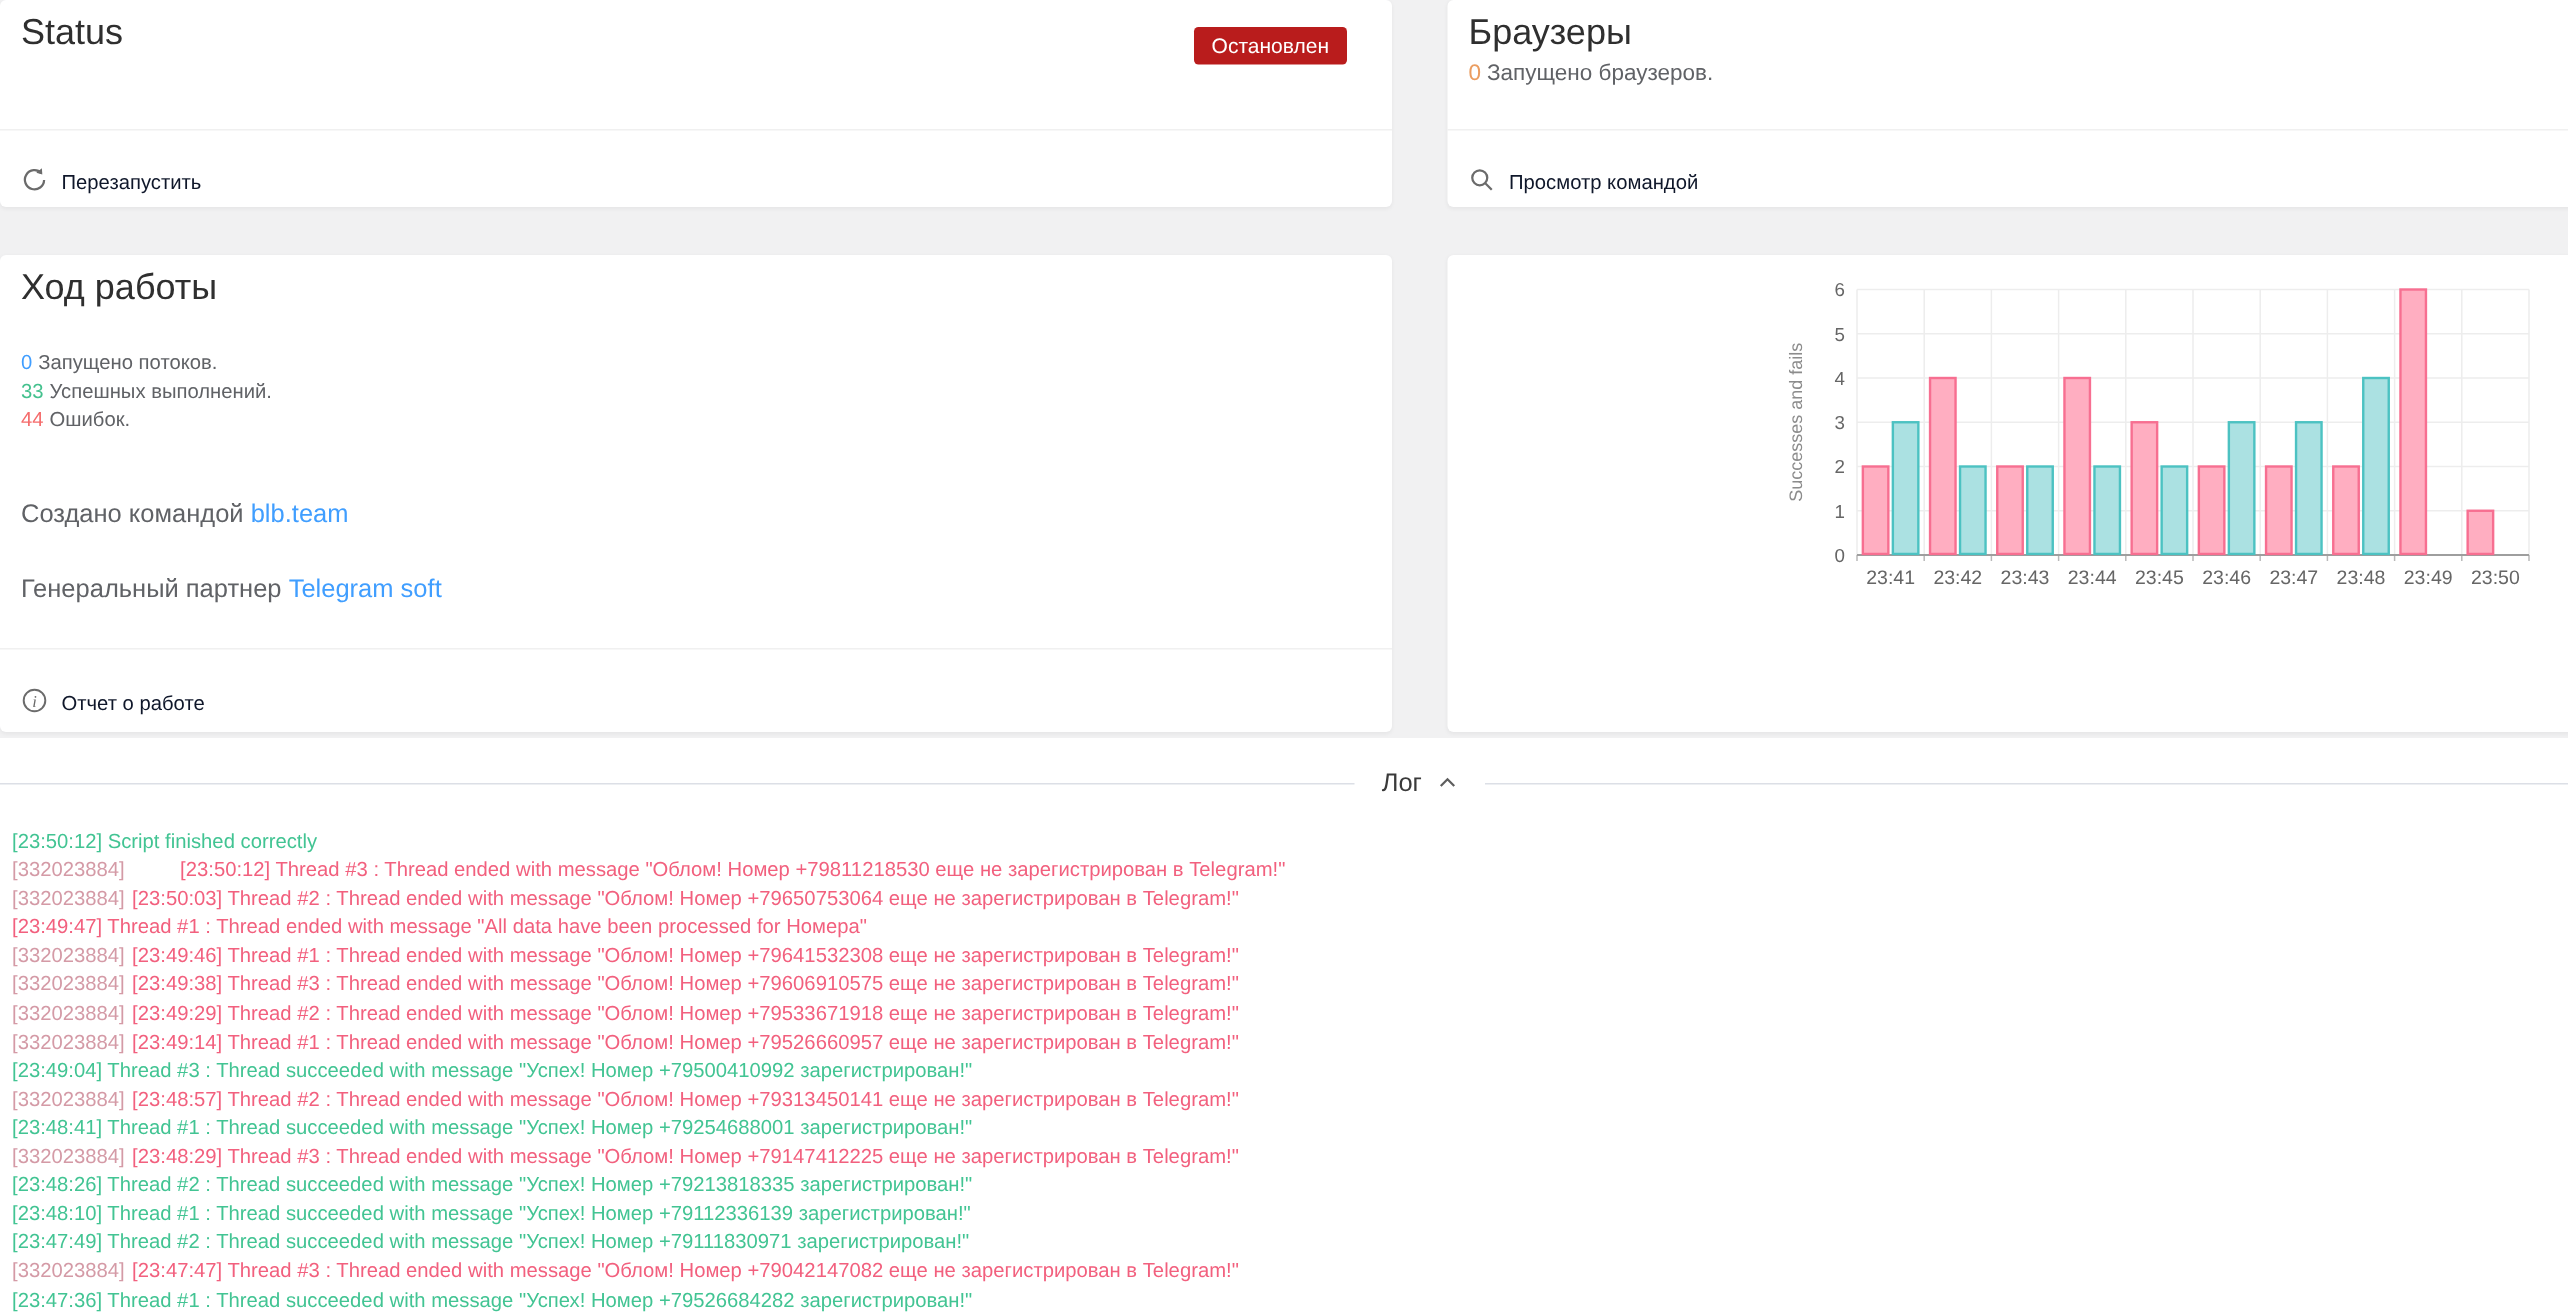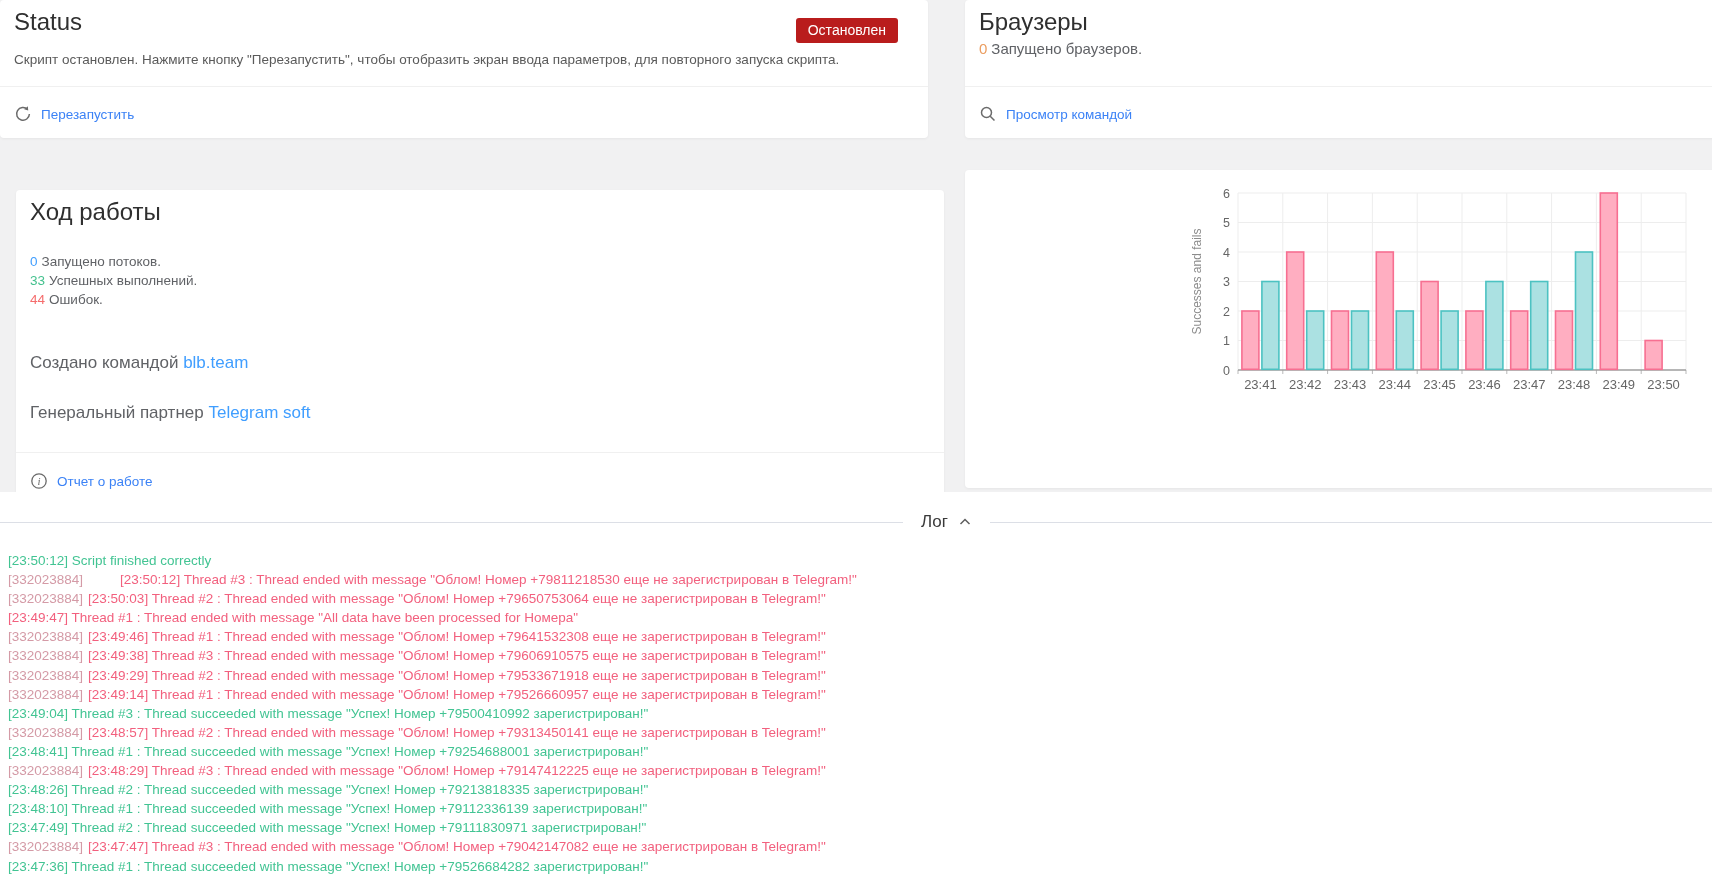--- a/index.html
+++ b/index.html
@@ -7,42 +7,42 @@
     position:relative; width:1712px; height:876px; overflow:hidden;
     background:#f1f1f2; font-family:"Liberation Sans", sans-serif;
     color:#303133;
   }
   .card {
     position:absolute; background:#fff; border-radius:4px;
     box-shadow:0 1px 3px rgba(0,0,0,0.05);
   }
   .card-status   { left:0;   top:0;   width:928px; height:138px; }
   .card-browsers { left:965px; top:0; width:928px; height:138px; }
-  .card-progress { left:16px;   top:170px; width:928px; height:318px;margin-top:20px; }
+  .card-progress { left:0;   top:170px; width:928px; height:318px; }
   .card-chart    { left:965px; top:170px; width:928px; height:318px; }
 
   .card-title {
     position:absolute; left:14px; top:8px;
     font-size:24px; color:#2f2f2f; font-weight:400;
   }
   .badge {
     position:absolute; right:30px; top:18px;
     padding:5px 12px 6px; border-radius:3px;
     color:#fff; font-size:14px; line-height:1;
   }
   .card-desc {
     position:absolute; left:14px; top:52px; right:20px;
     font-size:13.5px; color:#5a5a5a;
   }
   .count-line { position:absolute; left:14px; top:40px; font-size:15px; color:#606266; }
   .card-divider { position:absolute; left:0; right:0; top:86px; border-top:1px solid #f0f0f0; }
   .card-action {
     position:absolute; left:14px; top:99px; height:30px;
-    display:flex; align-items:center; gap:9px;
-    font-size:13.5px; color:#3b82f6; cursor:pointer;
+    display:flex; align-items:flex-end; gap:9px;
+    font-size:13.5px; color:#0f172a; cursor:pointer;
   }
   .card-action .icon { display:inline-flex; width:18px; height:18px; }
   .card-action .icon svg { width:18px; height:18px; }
 
   
   .stats { position:absolute; left:14px; top:62px; font-size:13.5px; color:#606266; line-height:19px; }
   .stat-num { margin-right:4px; }
   .credit-line { position:absolute; left:14px; font-size:17px; color:#606266; }
   .credit-created { top:163px; }
   .credit-partner { top:213px; }
@@ -70,21 +70,20 @@
   .log-prefix { margin-right:5px; }
 </style>
 </head>
 <body>
 
 <div class="page">
 
   <div class="card card-status">
     <div class="card-title">Status</div>
     <span class="badge" style="background: #b91c1c;">Остановлен</span>
-    <div class="card-desc">Скрипт остановлен. Нажмите кнопку "Перезапустить", чтобы отобразить экран ввода параметров, для повторного запуска скрипта.</div>
     <div class="card-divider"></div>
     <div class="card-action">
       <span class="icon">
         <svg viewBox="0 0 18 18">
             <path d="M13.6 4.4 A6.4 6.4 0 1 0 15.4 9" fill="none" stroke="#6b6b6b" stroke-width="1.5"></path>
             <path d="M13.9 1.2 L14.2 5.4 L10.2 4.2 Z" fill="#6b6b6b"></path>
           </svg>
       </span>
       <span>Перезапустить</span>
     </div>

